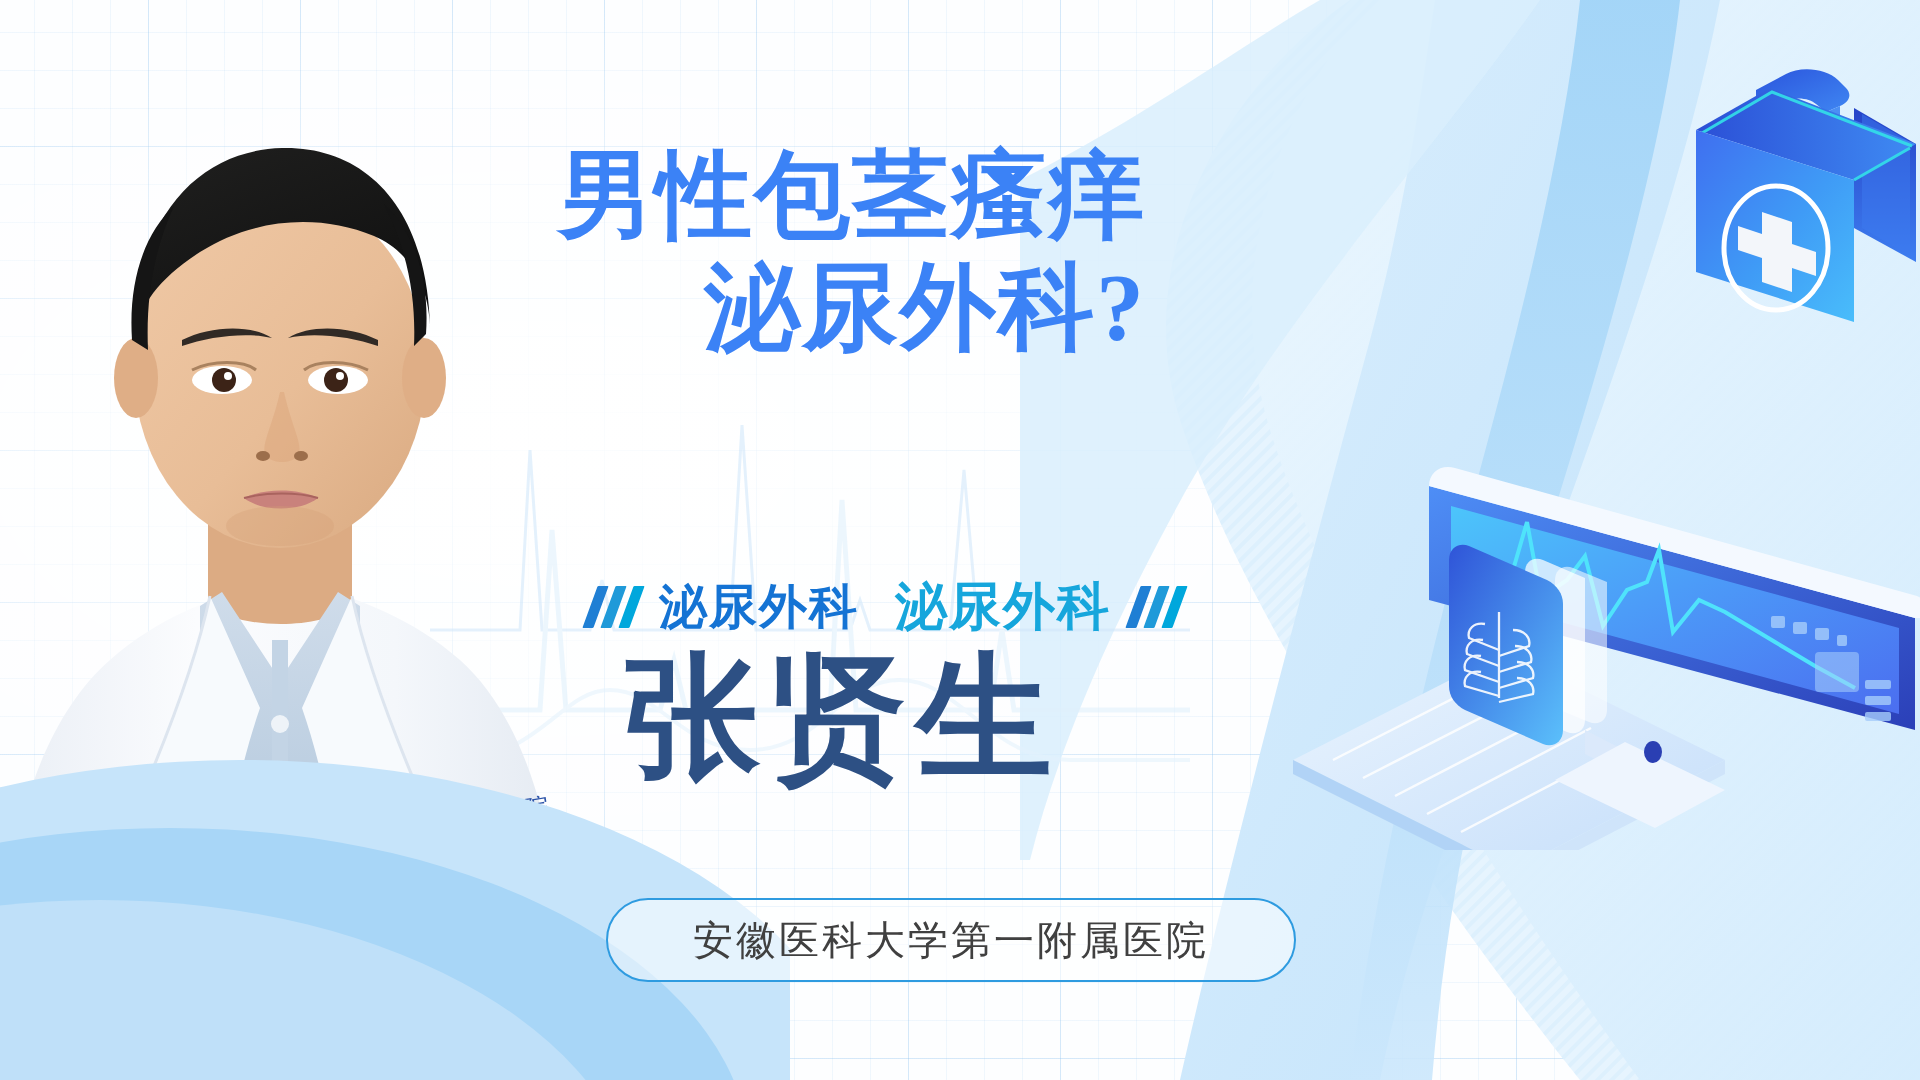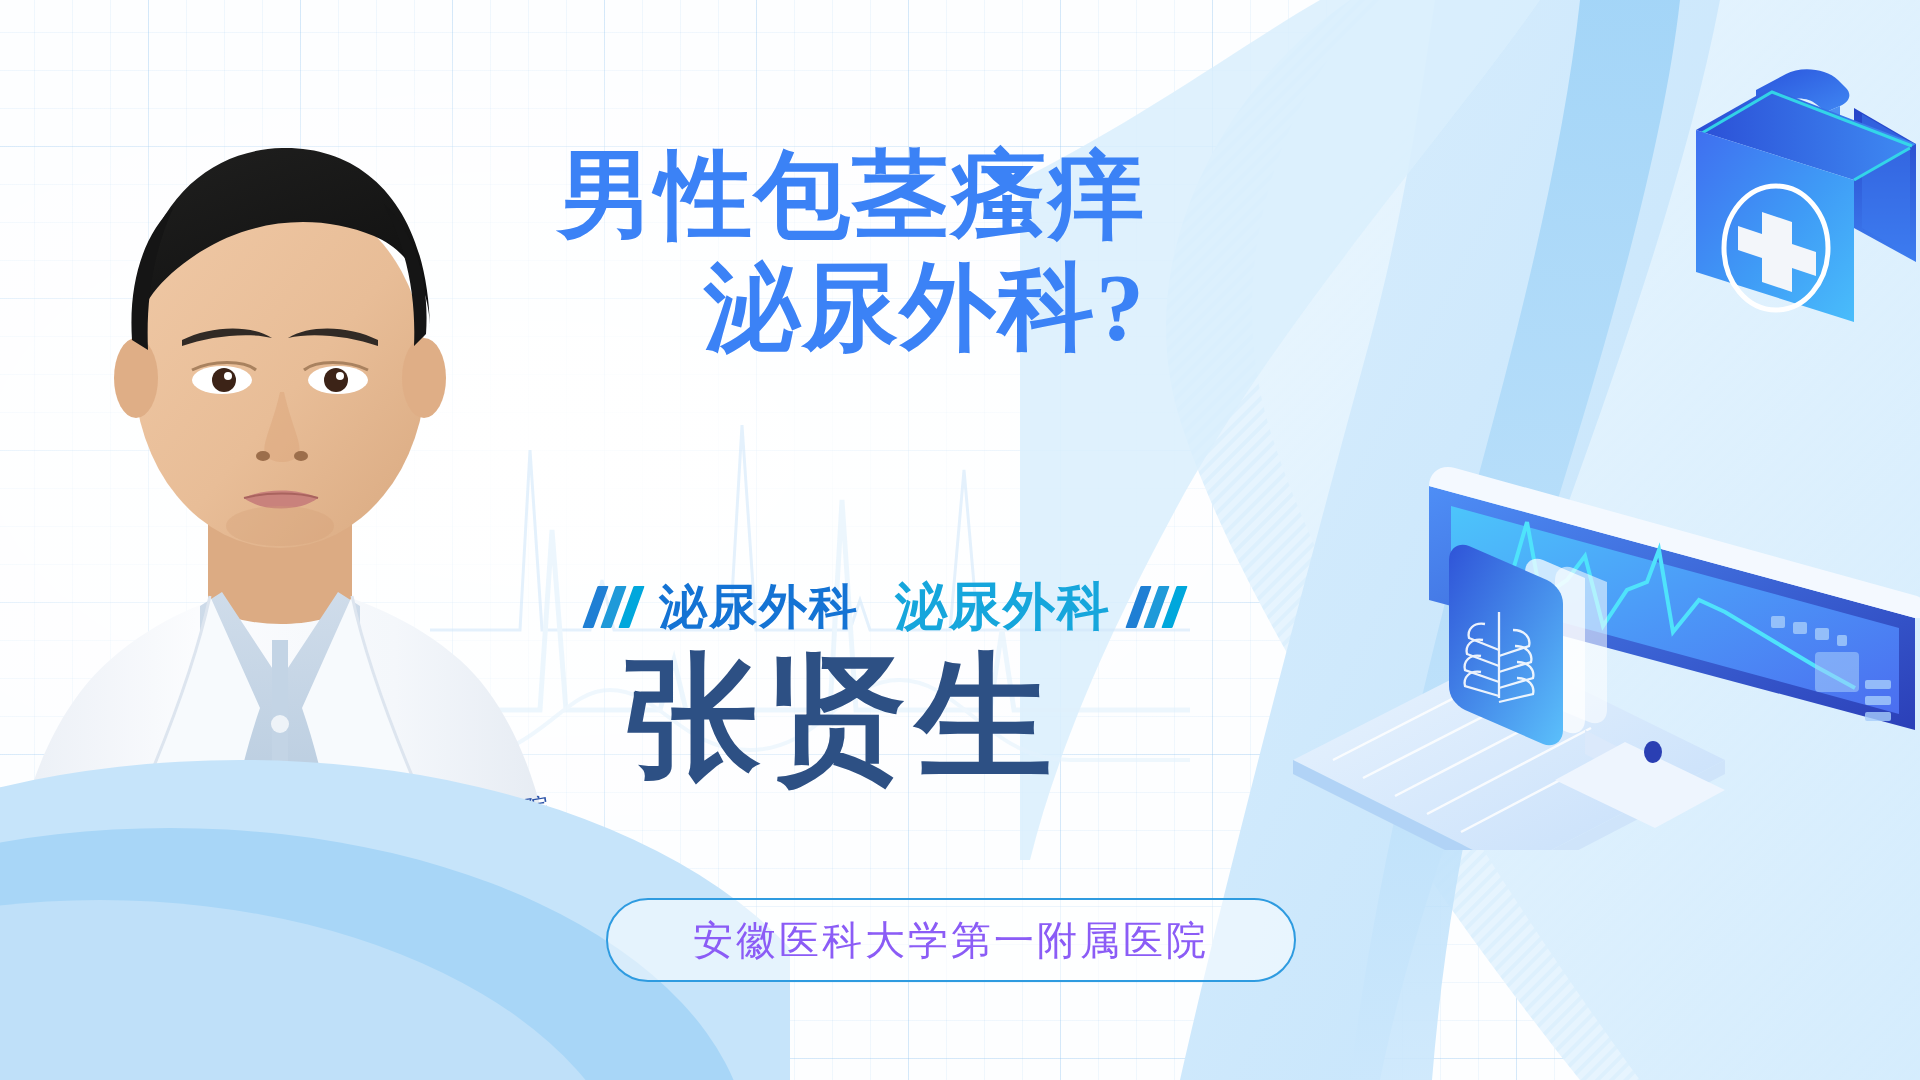--- a/index.html
+++ b/index.html
@@ -99,21 +99,21 @@
   .hospital-pill{
     position:absolute; left:606px; top:898px;
     width:690px; height:84px;
     border:2px solid #2e9be0;
     border-radius:44px;
     display:flex; align-items:center; justify-content:center;
     background:rgba(255,255,255,.55);
   }
   .hospital-pill span{
     font-size:40px; letter-spacing:3px;
-    color:#8b5cf6; font-weight:400;
+    color:#404040; font-weight:400;
     font-family:"Liberation Sans", sans-serif;
     white-space:nowrap;
   }
 
   
   .bag-icon{ position:absolute; left:1640px; top:30px; width:300px; height:310px; }
   .monitor-icon{ position:absolute; left:1255px; top:430px; width:680px; height:420px; }
 </style>
 </head>
 <body>

